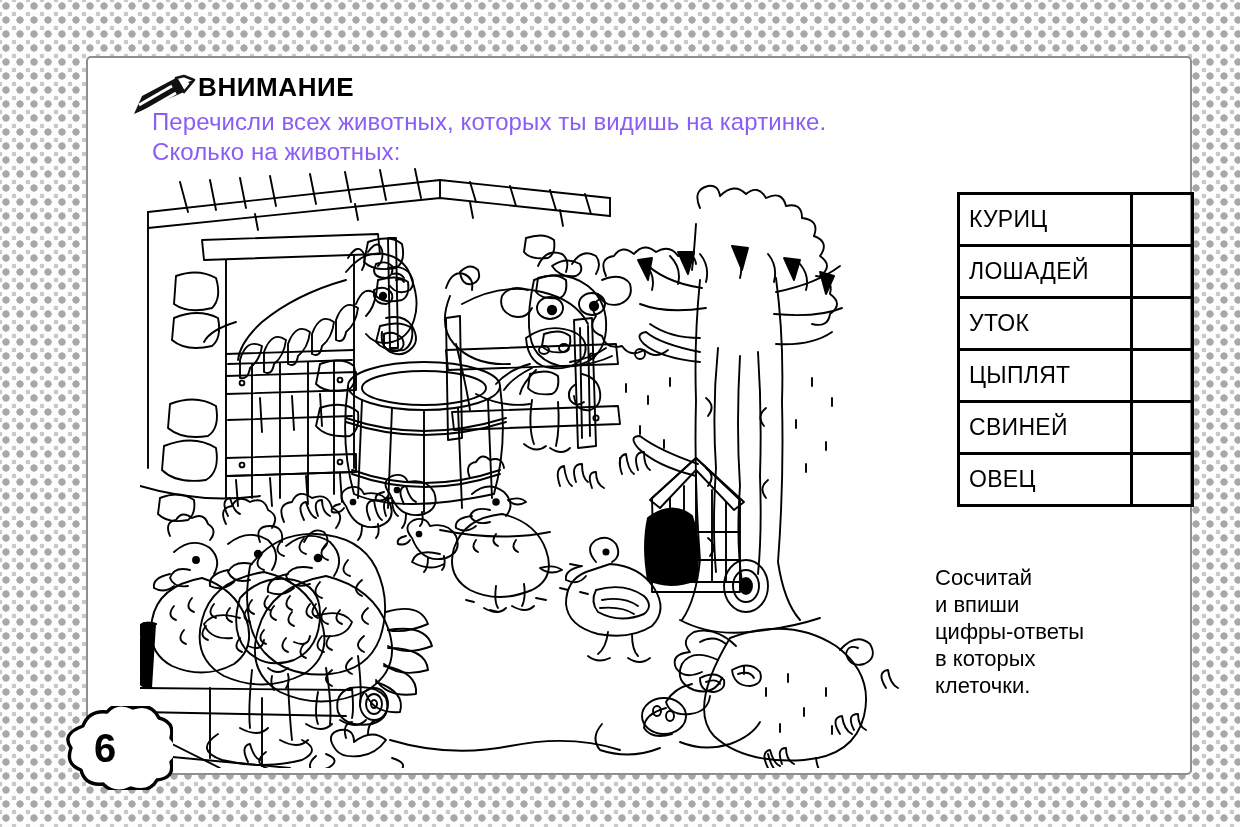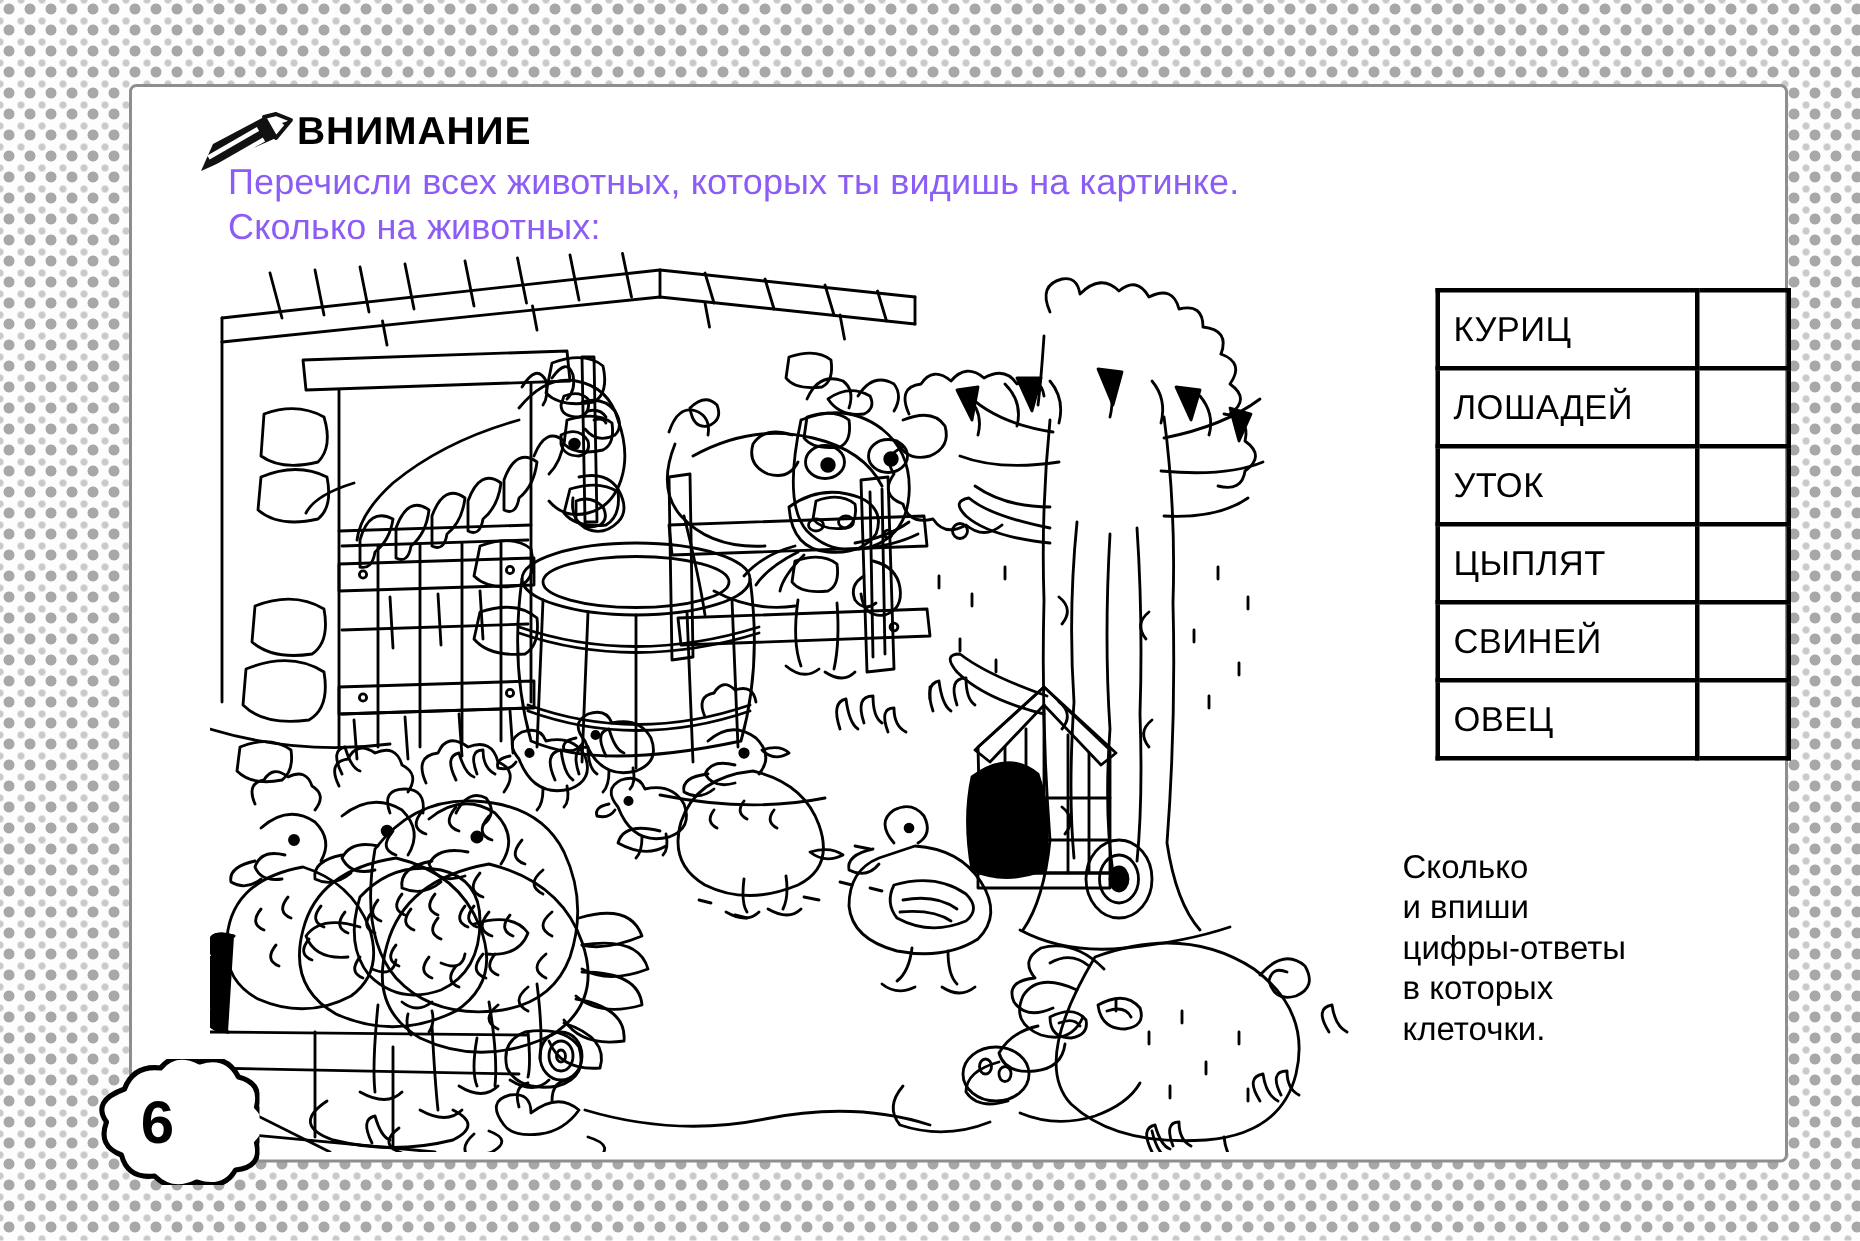--- a/index.html
+++ b/index.html
@@ -499,21 +499,21 @@
           <td class="answer-cell"></td>
         </tr>
         <tr>
           <td>ОВЕЦ</td>
           <td class="answer-cell"></td>
         </tr>
       </tbody>
     </table>
 
     <div id="note">
-      <div>Сколько</div>
+      <div>Сосчитай</div>
       <div>и впиши</div>
       <div>цифры-ответы</div>
       <div>в которых</div>
       <div>клеточки.</div>
     </div>
 
   </div>
 
   <div id="page-number">
     <svg viewBox="0 0 118 84" xmlns="http://www.w3.org/2000/svg">

